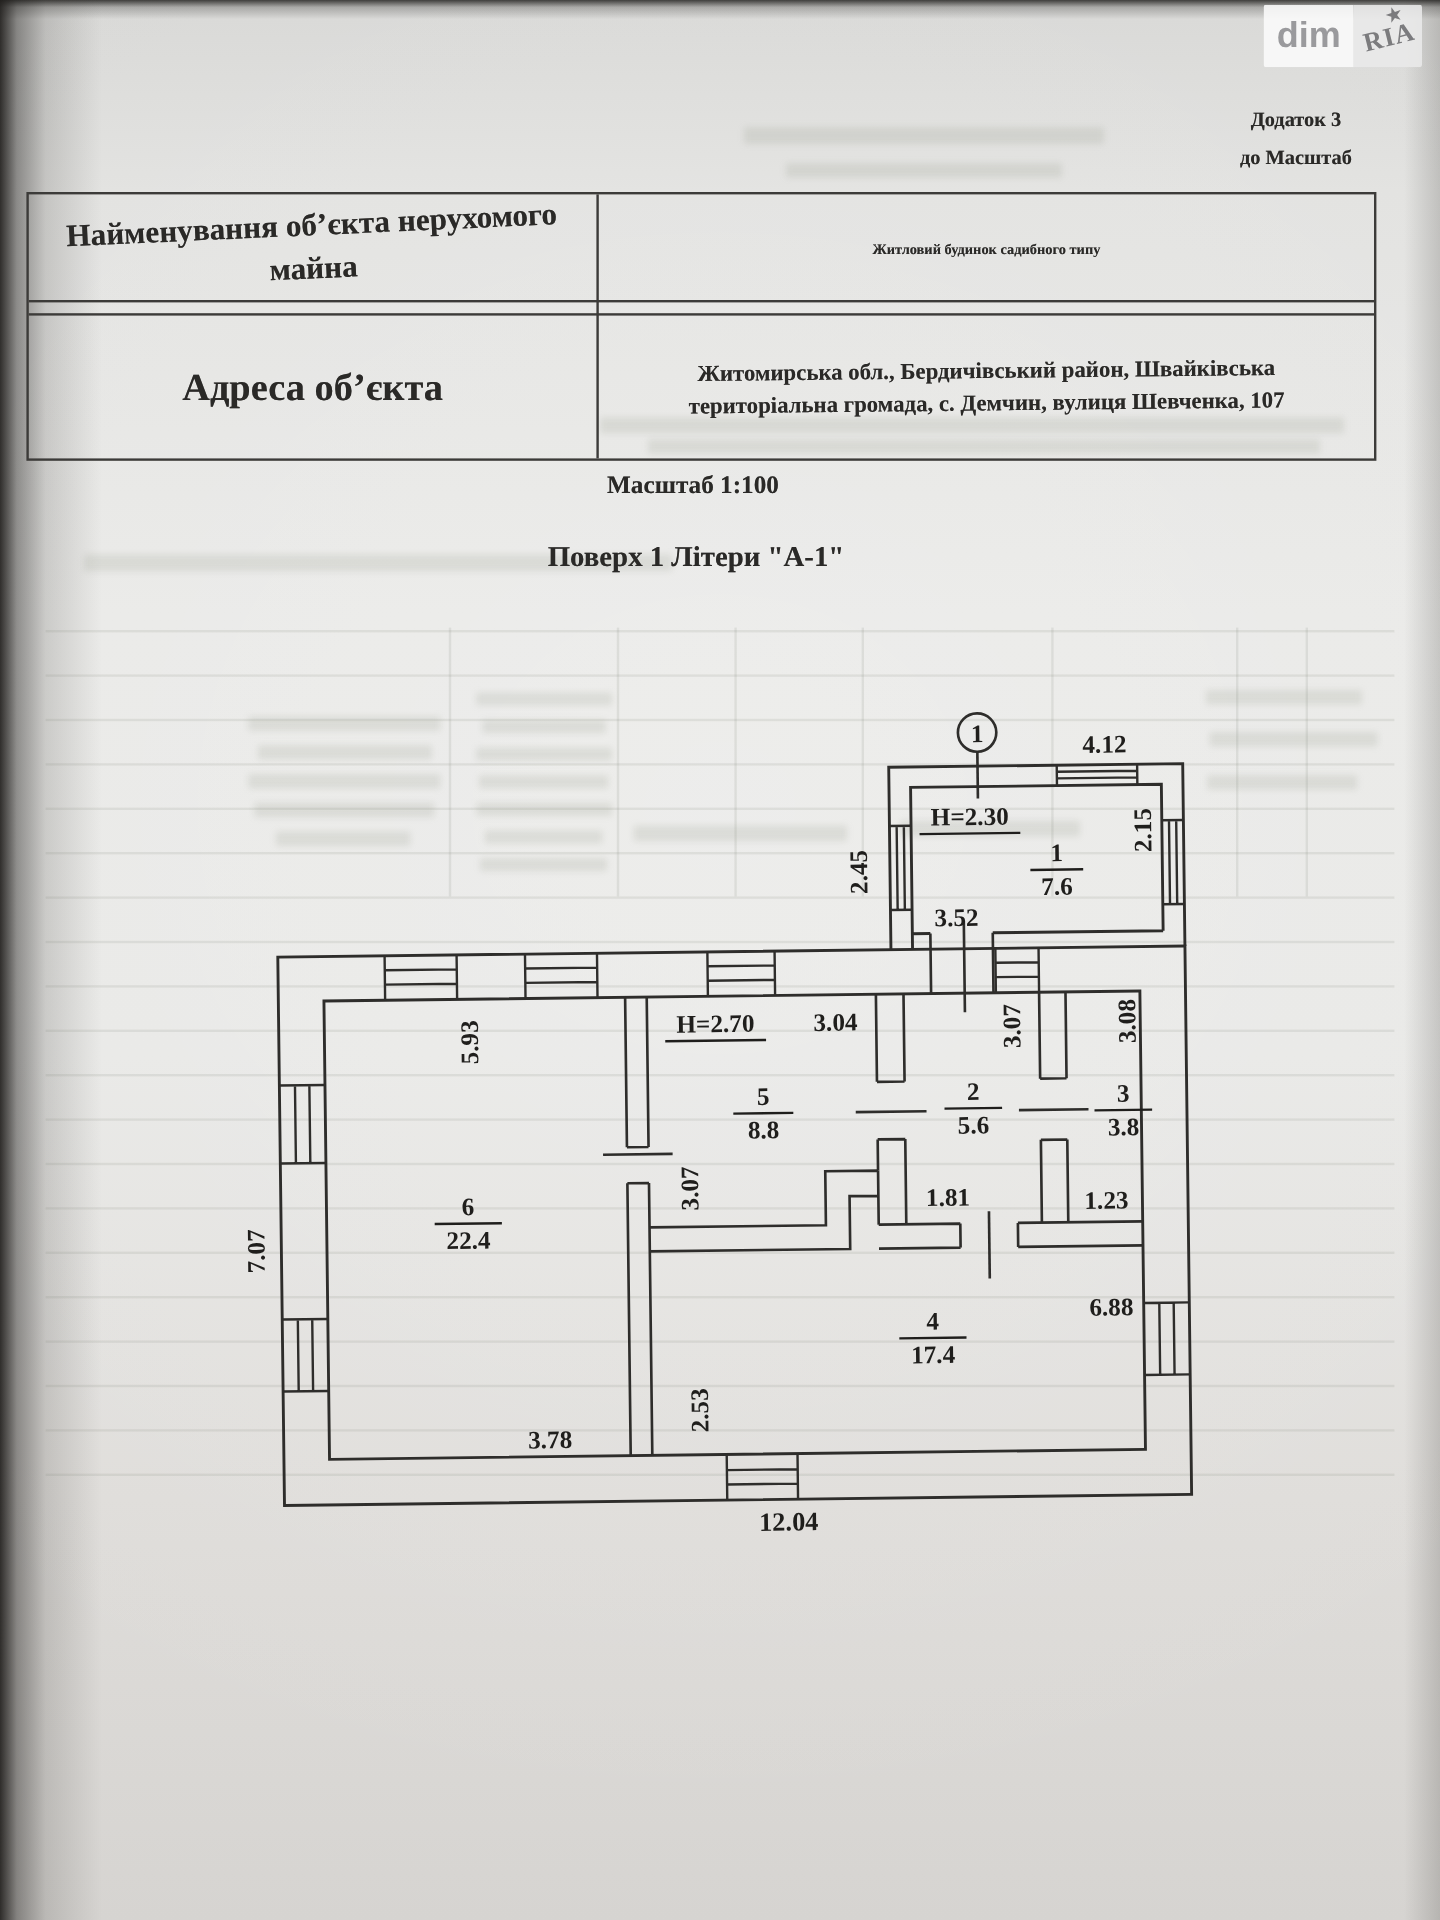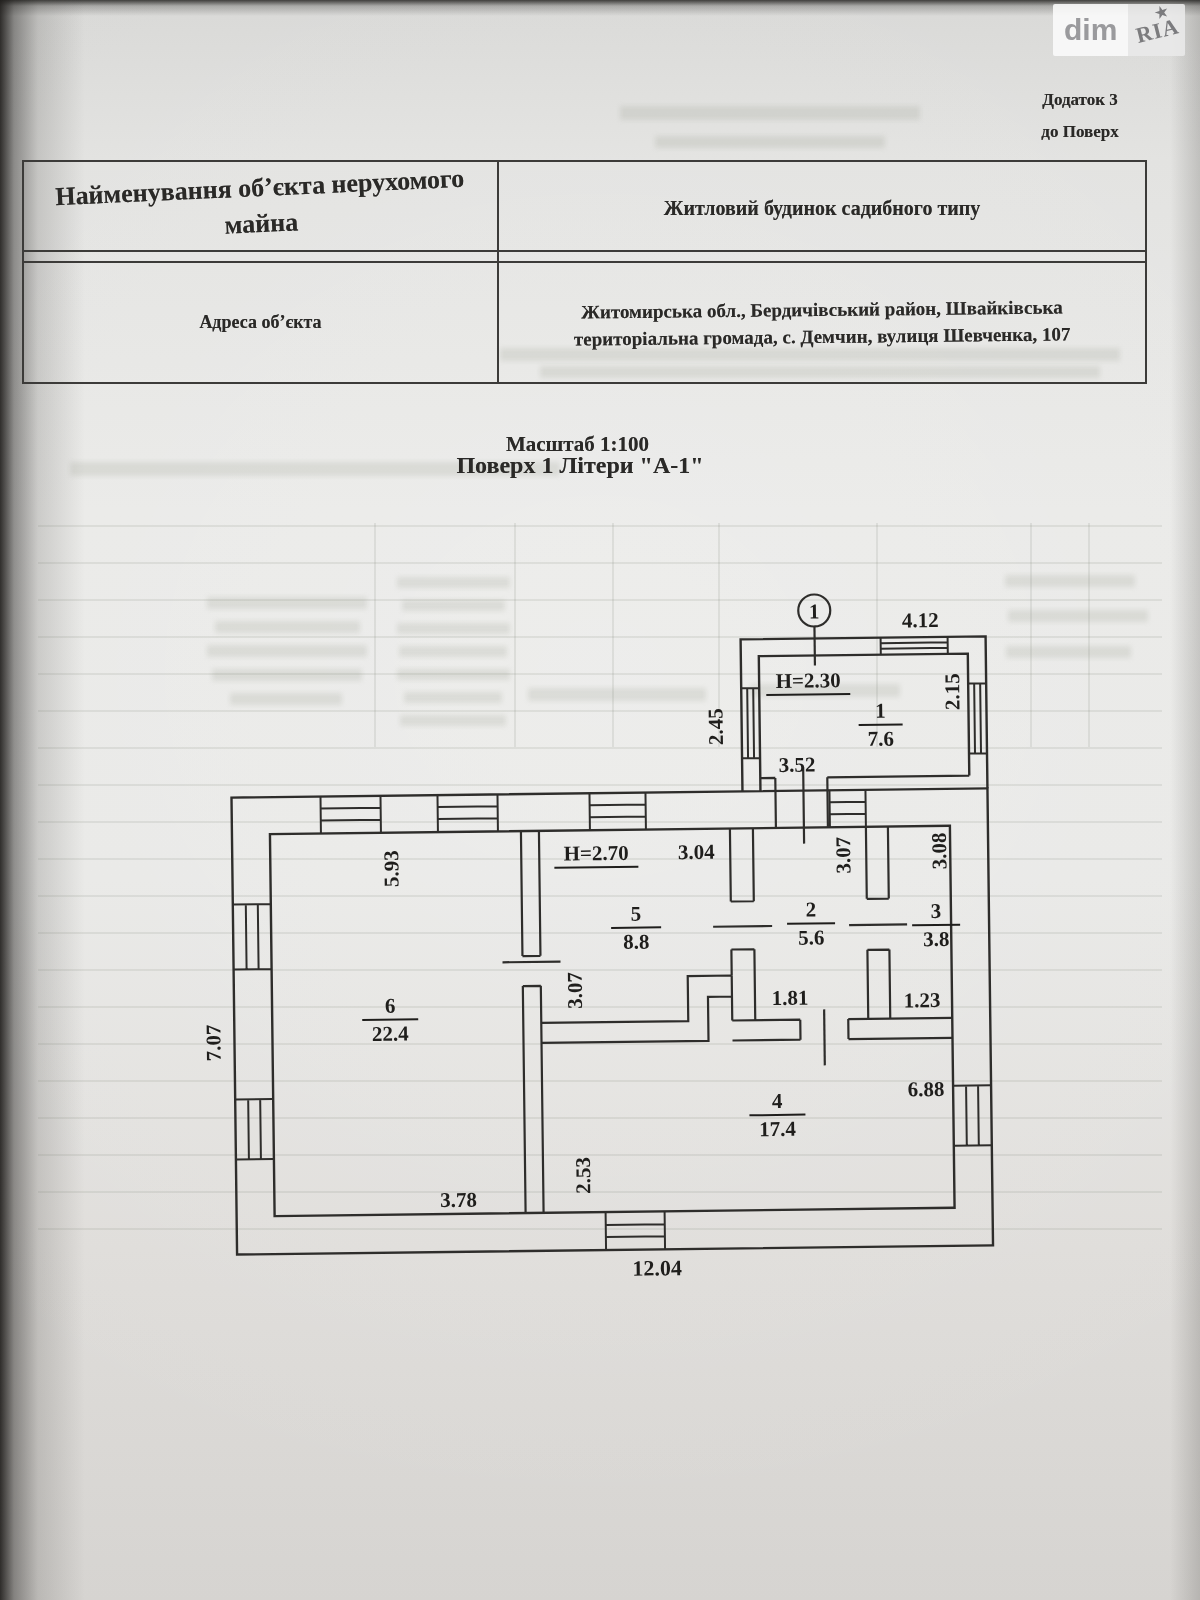--- a/index.html
+++ b/index.html
@@ -26,24 +26,24 @@
   
   #appendix{right:40px;top:84px;width:160px;text-align:center;font-size:17px;line-height:32px;}
   #main-title{left:0;top:124px;width:1160px;text-align:center;font-size:30px;letter-spacing:2px;}
   
   #info-table{left:22px;top:160px;width:1121px;height:220px;border:2.5px solid #3c3b39;}
   #info-table .col-div{position:absolute;left:473px;top:0;bottom:0;width:2px;background:#3c3b39;}
   #info-table .row-div1{position:absolute;left:0;right:0;top:88px;height:2px;background:#3c3b39;}
   #info-table .row-div2{position:absolute;left:0;right:0;top:99px;height:2px;background:#3c3b39;}
   .cell{position:absolute;display:flex;flex-direction:column;align-items:center;justify-content:center;text-align:center;}
   #cell-r1-label{left:0;top:0;width:473px;height:88px;font-size:26px;line-height:36px;transform:rotate(-2.6deg);}
-  #cell-r1-value{left:475px;top:0;width:646px;height:92px;font-size:20px;}
-  #cell-r2-label{left:0;top:101px;width:473px;height:119px;font-size:18px;line-height:37px;}
+  #cell-r1-value{left:475px;top:0;width:646px;height:92px;font-size:12px;}
+  #cell-r2-label{left:0;top:101px;width:473px;height:119px;font-size:32px;line-height:37px;}
   #cell-r2-value{left:475px;top:101px;width:646px;height:119px;font-size:19px;line-height:27px;transform:rotate(-.6deg);}
-  #scale-line{left:0;top:392px;width:1155px;text-align:center;font-size:21px;margin-top:40px;}
+  #scale-line{left:0;top:392px;width:1155px;text-align:center;font-size:21px;}
   #floor-line{left:0;top:452px;width:1160px;text-align:center;font-size:24px;}
   
   .gh{position:absolute;background:rgba(128,138,118,.16);filter:blur(2.5px);border-radius:2px;}
   .gline-h{position:absolute;left:38px;width:1124px;height:2px;background:rgba(118,124,110,.13);filter:blur(.6px);}
   .gline-v{position:absolute;width:2px;background:rgba(118,124,110,.14);filter:blur(.6px);}
   
   #plan-wrap{left:0;top:0;width:1200px;height:1600px;transform:rotate(-.7deg);transform-origin:610px 1000px;}
   svg text{font-family:"Liberation Serif","DejaVu Serif",serif;font-weight:bold;fill:#1f1e1c;}
 </style>
 </head>
@@ -107,21 +107,21 @@
   <div id="watermark" class="abs">
     <div class="wm-left">dim</div>
     <div class="wm-right">
       <div class="wm-star">★</div>
       <div class="wm-ria">RIA</div>
     </div>
   </div>
 
   <div id="appendix" class="abs doc-text">
     <div>Додаток 3</div>
-    <div>до Поверх</div>
+    <div>до Масштаб</div>
   </div>
 
 
   <div id="info-table" class="abs">
     <div class="col-div"></div>
     <div class="row-div1"></div>
     <div class="row-div2"></div>
     <div id="cell-r1-label" class="cell doc-text">
       <div>Найменування об’єкта нерухомого</div>
       <div>майна</div>

